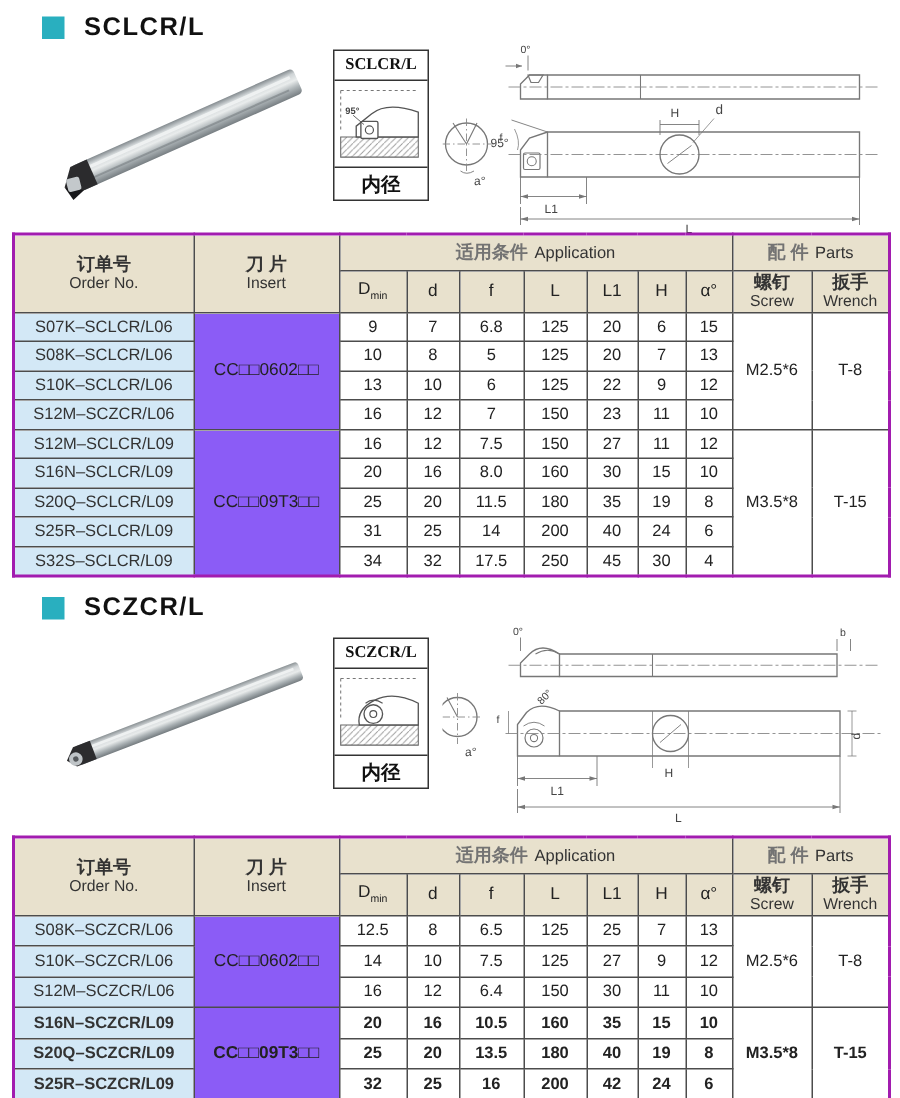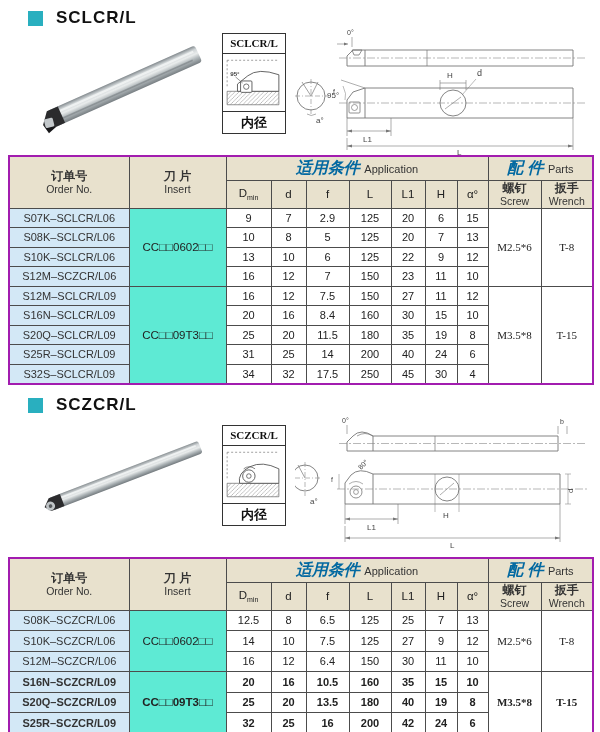--- a/index.html
+++ b/index.html
@@ -22,28 +22,28 @@
 
   svg { display:block; }
   .abs { position:absolute; }
 
   
   table { border-collapse:collapse; table-layout:fixed; width:584px; border:2px solid #a21caf; }
   th, td { border:1px solid #4c4c4c; text-align:center; vertical-align:middle; padding:0; overflow:hidden; }
   thead th { background:#e8e1cd; }
   .zh { display:block; font-size:12px; font-weight:bold; color:#333; line-height:13px; }
   .en { display:block; font-size:10.5px; font-weight:normal; color:#333; line-height:12px; }
-  .zh-in { font-size:16px; font-weight:bold; color:#0369a1;font-style:italic; }
+  .zh-in { font-size:12px; font-weight:bold; color:#737373; }
   .en-in { font-size:11px; font-weight:normal; color:#333; }
   th.sub { font-size:11.5px; font-weight:normal; color:#222; }
   th.sub sub { font-size:7px; }
   td.order { background:#d3e8f6; font-size:11px; color:#333; }
-  td.insert { background:#5eead4; font-size:11.5px; color:#222; }
+  td.insert { background:#8b5cf6; font-size:11.5px; color:#222; }
   td.num { background:#fff; font-size:11px; color:#222; }
-  td.part { background:#fff; font-size:11px; color:#222;font-family:Liberation Serif, serif; }
+  td.part { background:#fff; font-size:11px; color:#222; }
   tr.bold td { font-weight:bold; }
   .t1 thead tr.r1 { height:24px; } .t1 thead tr.r2 { height:28px; } .t1 tbody tr { height:19.5px; }
   .t2 thead tr.r1 { height:24px; } .t2 thead tr.r2 { height:28px; } .t2 tbody tr { height:20.5px;margin-top:12px; }
 
   .dwg text { font-family:"Liberation Sans", sans-serif; fill:#444; }
   .dwg line, .dwg path, .dwg rect, .dwg circle, .dwg polyline { vector-effect:non-scaling-stroke; }
 </style>
 </head>
 <body>
 
@@ -198,21 +198,21 @@
         <span class="en">Wrench</span>
       </th>
     </tr>
   </thead>
   <tbody>
       <tr>
         <td class="order">S07K–SCLCR/L06</td>
         <td class="insert" rowspan="4">CC□□0602□□</td>
         <td class="num">9</td>
         <td class="num">7</td>
-        <td class="num">2.9</td>
+        <td class="num">6.8</td>
         <td class="num">125</td>
         <td class="num">20</td>
         <td class="num">6</td>
         <td class="num">15</td>
         <td class="part" rowspan="4">M2.5*6</td>
         <td class="part" rowspan="4">T-8</td>
       </tr>
       <tr>
         <td class="order">S08K–SCLCR/L06</td>
         <td class="num">10</td>
@@ -253,21 +253,21 @@
         <td class="num">27</td>
         <td class="num">11</td>
         <td class="num">12</td>
         <td class="part" rowspan="5">M3.5*8</td>
         <td class="part" rowspan="5">T-15</td>
       </tr>
       <tr>
         <td class="order">S16N–SCLCR/L09</td>
         <td class="num">20</td>
         <td class="num">16</td>
-        <td class="num">8.4</td>
+        <td class="num">8.0</td>
         <td class="num">160</td>
         <td class="num">30</td>
         <td class="num">15</td>
         <td class="num">10</td>
       </tr>
       <tr>
         <td class="order">S20Q–SCLCR/L09</td>
         <td class="num">25</td>
         <td class="num">20</td>
         <td class="num">11.5</td>

